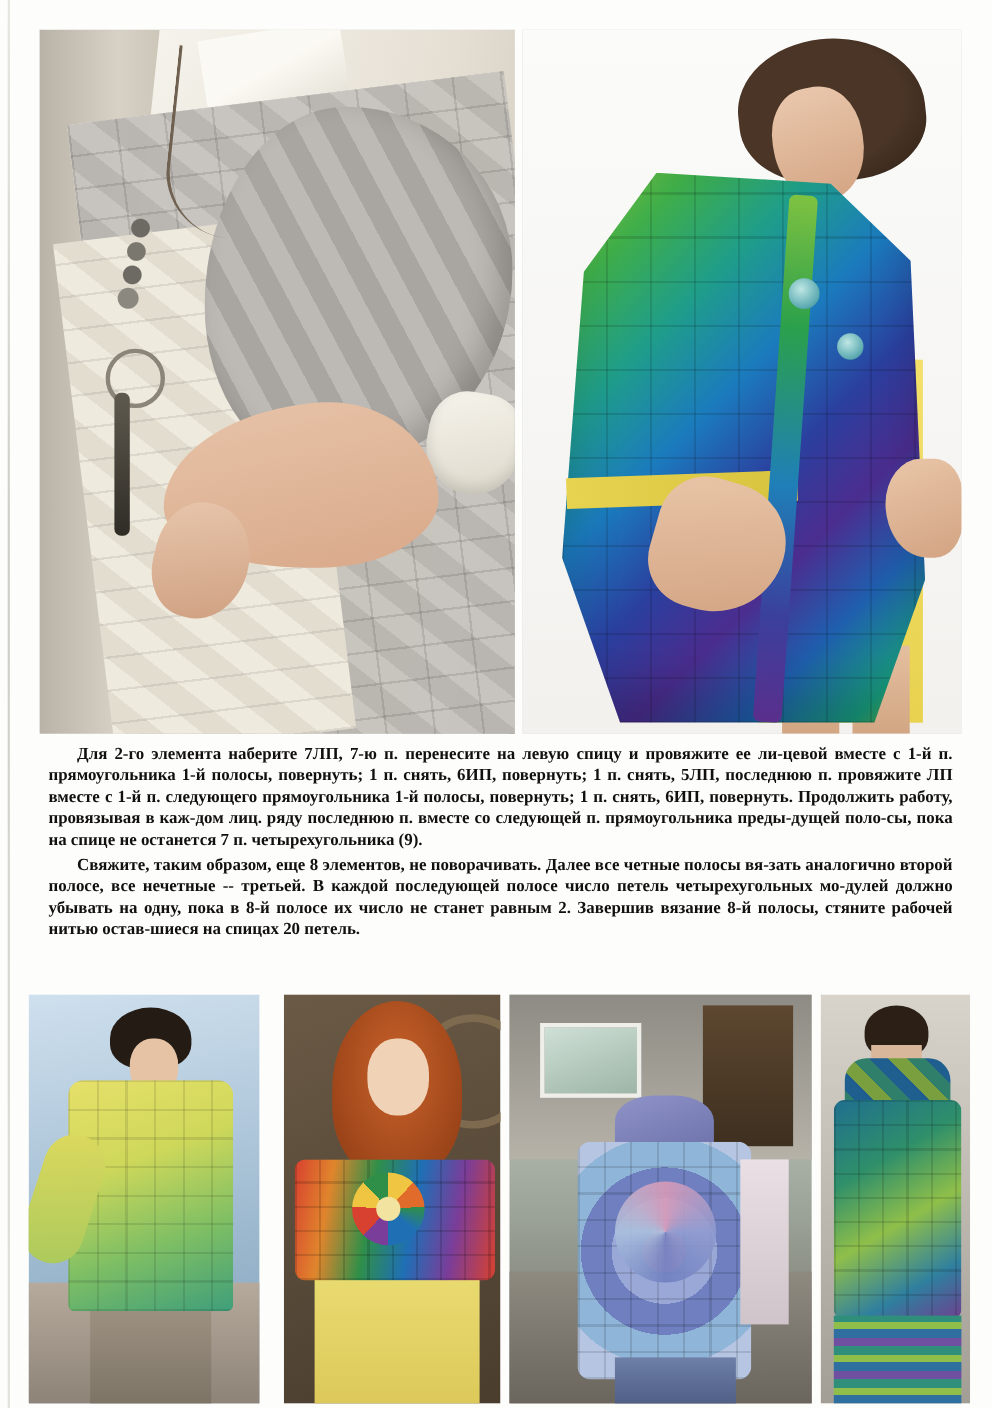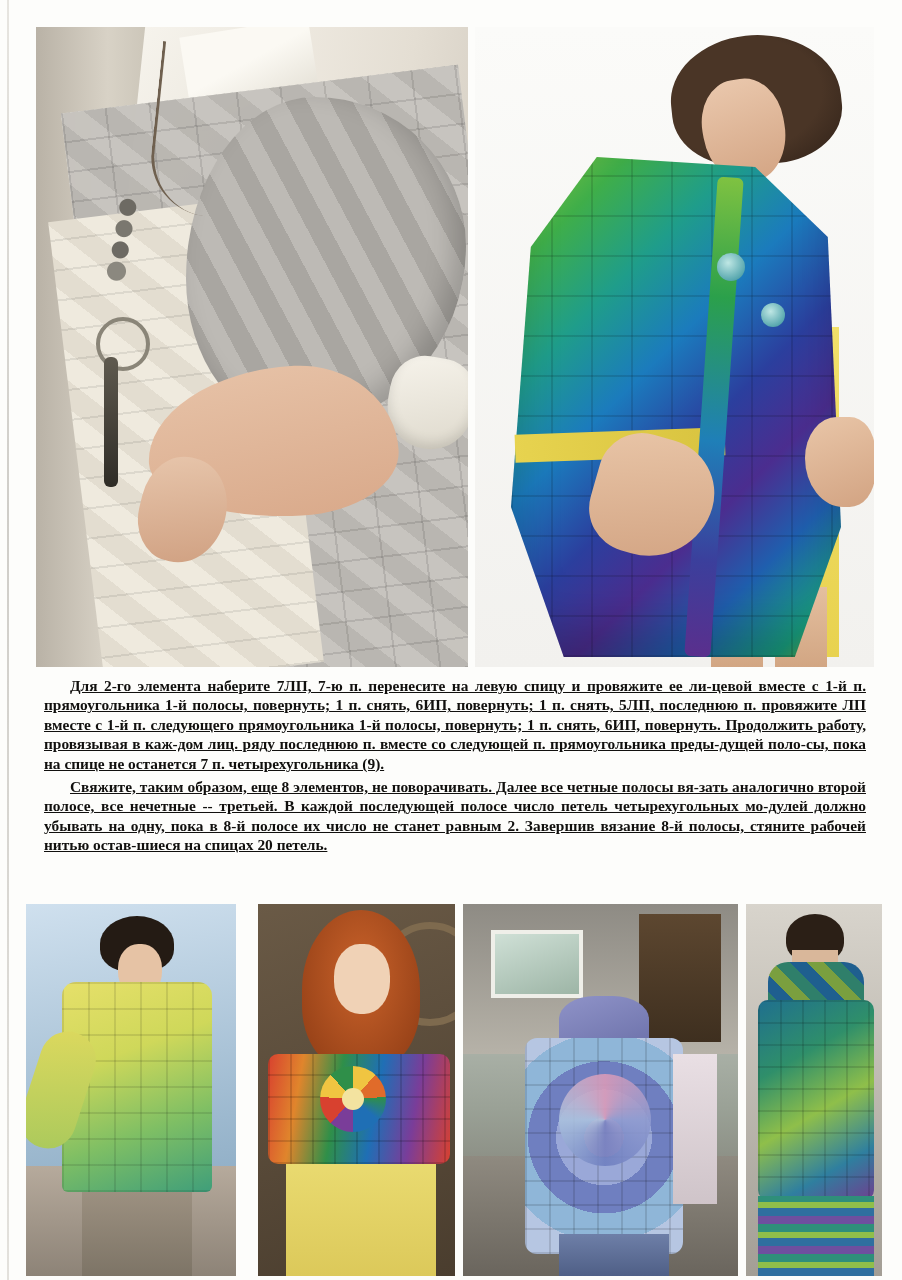--- a/index.html
+++ b/index.html
@@ -223,21 +223,21 @@
     left: 44px;
     top: 676px;
     width: 822px;
     font-family: "Liberation Serif", serif;
     font-weight: bold;
     font-size: 15.4px;
     line-height: 19.4px;
     color: #11100e;
     text-align: justify;
   }
-  .text-block p { margin: 0 0 0 0; text-decoration: underline; }
+  .text-block p { margin: 0 0 0 0; }
   .text-block p.para2 { margin-top: 4px; }
   .para1 { text-indent: 26px; }
   .para2 { text-indent: 26px; }
 
   
   .bottom-row {
     position: absolute;
     left: 26px;
     top: 904px;
     width: 856px;

